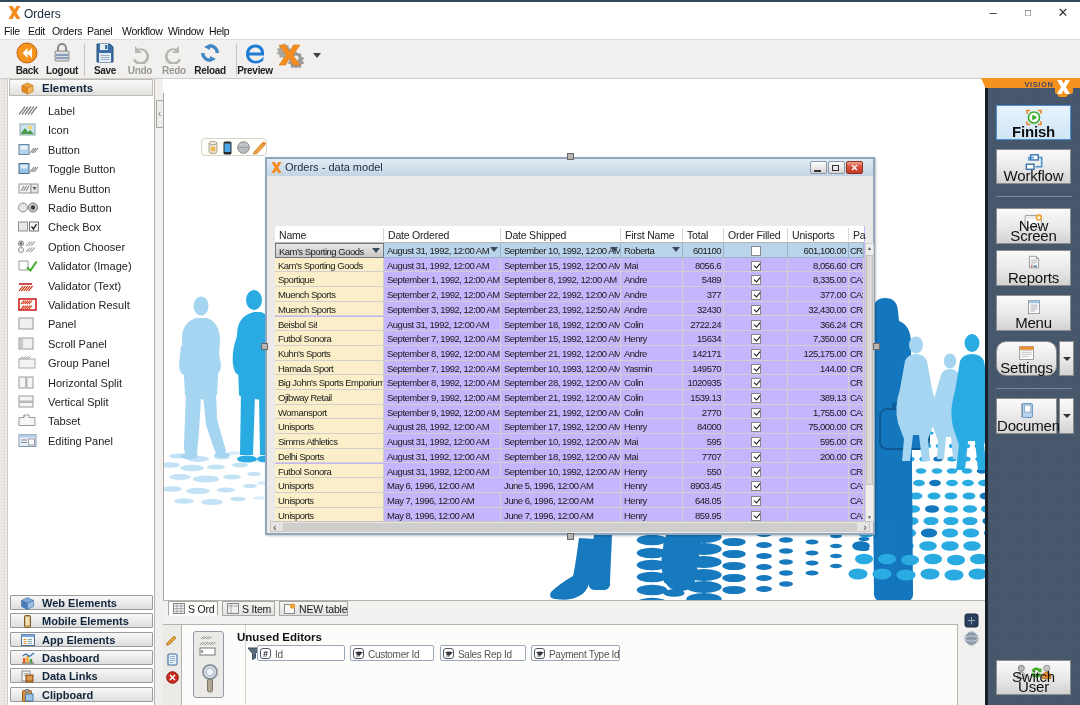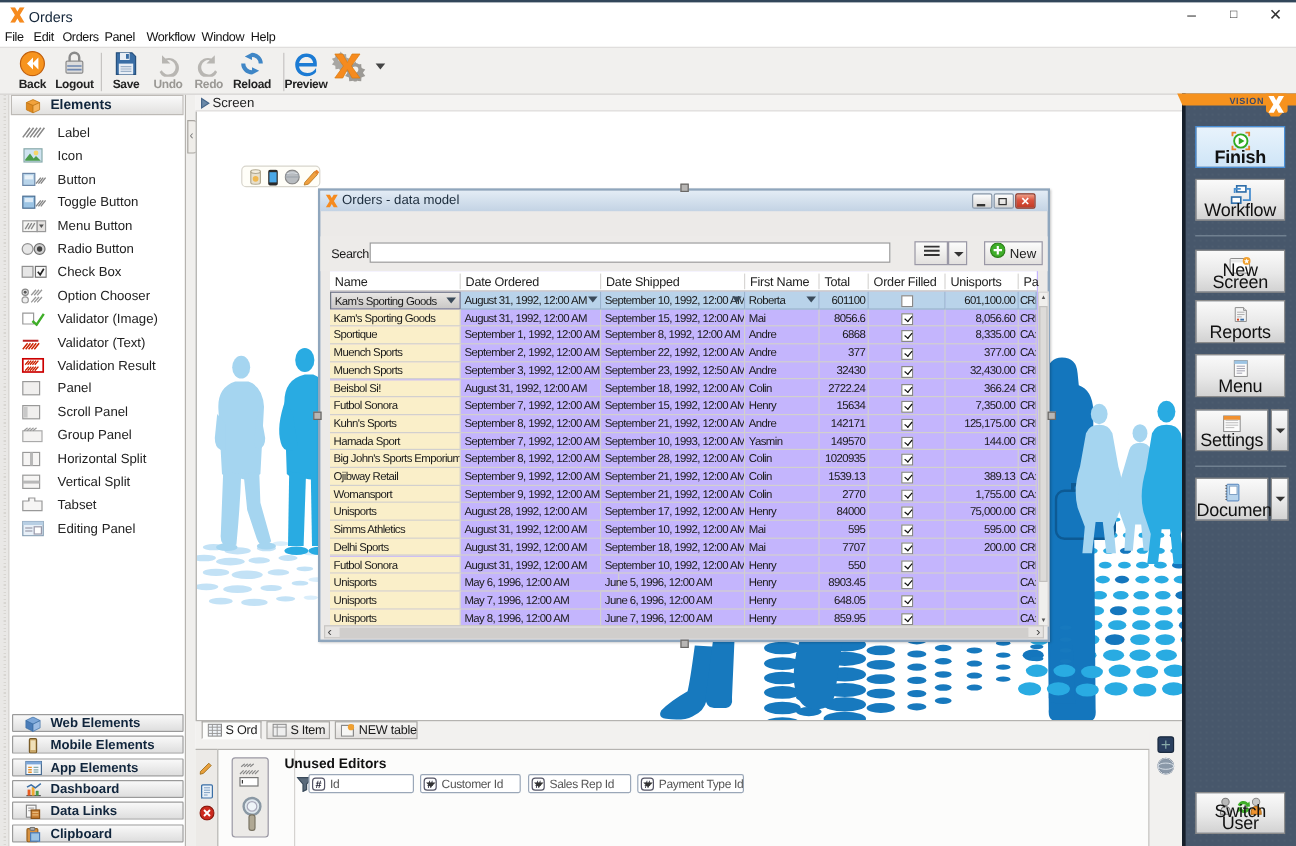--- a/index.html
+++ b/index.html
@@ -412,26 +412,20 @@
               <rect x="1.5" y="1.5" width="9" height="11" rx="1" fill="#d8913f" stroke="#96601e"></rect>
               <rect x="4" y="0.5" width="4" height="2.5" rx="1" fill="#b0b0b0" stroke="#777"></rect>
               <rect x="4.5" y="5" width="7.5" height="7" fill="#9cc4e4" stroke="#4a7cb8"></rect>
             </svg></span>
           <span class="alb">Clipboard</span>
         </div>
     </div>
   </div>
   <div class="abs" id="lsplit"></div>
   <div class="abs" id="lhandle"></div>
-  <div class="abs" id="screentab">
-      <svg class="abs" style="left:4px;top:2px;" width="8" height="10" viewBox="0 0 8 10">
-        <path d="M1 1 L7 5 L1 9 Z" fill="#6a89a8" stroke="#46668a"></path>
-      </svg>
-      <span class="lb">Screen</span>
-    </div>
   <div class="abs" id="canvas">
       <svg class="abs" style="left:0;top:0;" width="822" height="507" viewBox="0 0 822 507">
         <ellipse cx="14" cy="363" rx="9" ry="2.6" fill="#c3e2f6"></ellipse>
         <ellipse cx="34" cy="366" rx="11" ry="3" fill="#c3e2f6"></ellipse>
         <ellipse cx="58" cy="364" rx="8" ry="2.4" fill="#c3e2f6"></ellipse>
         <ellipse cx="6" cy="372" rx="10" ry="2.8" fill="#c3e2f6"></ellipse>
         <ellipse cx="28" cy="375" rx="12" ry="3.2" fill="#c3e2f6"></ellipse>
         <ellipse cx="52" cy="374" rx="9" ry="2.6" fill="#c3e2f6"></ellipse>
         <ellipse cx="76" cy="372" rx="8" ry="2.4" fill="#c3e2f6"></ellipse>
         <ellipse cx="16" cy="384" rx="11" ry="3" fill="#c3e2f6"></ellipse>
@@ -688,21 +682,21 @@
       <div class="lb">Reports</div>
     </div>
     <div class="rbtn" style="top:217px;height:36px;">
       <svg style="margin-top:3px;" width="20" height="22" viewBox="0 0 20 22">
           <rect x="3" y="2" width="14" height="17" fill="#fcfcfc" stroke="#888"></rect>
           <rect x="3" y="2" width="14" height="3.5" fill="#9cc4e4"></rect>
           <path d="M5.5 8 h9 M5.5 10.5 h9 M5.5 13 h9 M5.5 15.5 h6" stroke="#99a"></path>
         </svg>
       <div class="lb">Menu</div>
     </div>
-    <div class="rbtn" style="top:263px;height:35px;width:61px;">
+    <div class="rbtn" style="top:263px;height:35px;width:61px;border-radius:10px;">
       <svg style="margin-top:3px;" width="22" height="21" viewBox="0 0 22 21">
           <rect x="2" y="2" width="17" height="16" fill="#fcfcfc" stroke="#888"></rect>
           <rect x="2" y="2" width="17" height="4" fill="#f09030"></rect>
           <path d="M4 6.5 h13 M4 9 h13 M4 11.5 h13 M4 14 h9" stroke="#bbb"></path>
         </svg>
       <div class="lb">Settings</div>
     </div>
     <div class="rbtn dd2" style="left:71px;top:263px;height:35px;width:15px;">
         <i class="darr" style="left:3px;top:15px;"></i>
       </div>
@@ -827,34 +821,20 @@
       <span class="fbtn" style="left:543px;">
           <i style="left:3px;top:8px;width:7px;height:2px;background:#333;"></i>
         </span>
       <span class="fbtn" style="left:561px;">
           <i style="left:3px;top:3px;width:7px;height:6px;border:1.5px solid #333;"></i>
         </span>
       <span class="fbtn cls" style="left:579px;">
           <b>✕</b>
         </span>
     </div>
-    <div class="abs" id="fsearch">
-      <span class="lb">Search</span>
-      <input style="">
-      <span class="hbtn" style="left:495px;width:28px;"><svg width="15" height="10" viewBox="0 0 15 10">
-            <path d="M1 1.5 h13 M1 5 h13 M1 8.5 h13" stroke="#333" stroke-width="1.6"></path>
-          </svg></span>
-      <span class="hbtn" style="left:523px;width:16px;">
-          <i class="darr"></i>
-        </span>
-      <span class="hbtn" style="left:553px;width:49px;"><svg style="margin-right:3px;" width="13" height="13" viewBox="0 0 13 13">
-            <circle cx="6.5" cy="6.5" r="6" fill="#3fae29" stroke="#2a7d18"></circle>
-            <path d="M6.5 3 v7 M3 6.5 h7" stroke="#fff" stroke-width="1.8"></path>
-          </svg><b>New</b></span>
-    </div>
     <div class="abs" id="ftable">
       <div id="fhead">
           <span class="abs" style="left:108px;top:2px;width:1px;height:13px;background:#d8d6d4;"></span>
           <span class="abs" style="left:225px;top:2px;width:1px;height:13px;background:#d8d6d4;"></span>
           <span class="abs" style="left:345px;top:2px;width:1px;height:13px;background:#d8d6d4;"></span>
           <span class="abs" style="left:407px;top:2px;width:1px;height:13px;background:#d8d6d4;"></span>
           <span class="abs" style="left:448px;top:2px;width:1px;height:13px;background:#d8d6d4;"></span>
           <span class="abs" style="left:512px;top:2px;width:1px;height:13px;background:#d8d6d4;"></span>
           <span class="abs" style="left:573px;top:2px;width:1px;height:13px;background:#d8d6d4;"></span>
         <div style="left:4px;">Name</div>
@@ -885,21 +865,21 @@
             <div class="c r" style="left:408px;width:41px;">8056.6</div>
             <div class="c ctr" style="left:449px;width:64px;"><span class="cb ckd"></span></div>
             <div class="c r" style="left:513px;width:61px;">8,056.60</div>
             <div class="c" style="left:574px;width:15px;padding-left:1px;padding-right:0;letter-spacing:-0.8px;">CRI</div>
           </div>
         <div class="trow" style="top:29.4px;">
             <div class="c nm" style="left:0px;width:109px;">Sportique</div>
             <div class="c" style="left:109px;width:117px;">September 1, 1992, 12:00 AM</div>
             <div class="c" style="left:226px;width:120px;">September 8, 1992, 12:00 AM</div>
             <div class="c" style="left:346px;width:62px;">Andre</div>
-            <div class="c r" style="left:408px;width:41px;">6868</div>
+            <div class="c r" style="left:408px;width:41px;">5489</div>
             <div class="c ctr" style="left:449px;width:64px;"><span class="cb ckd"></span></div>
             <div class="c r" style="left:513px;width:61px;">8,335.00</div>
             <div class="c" style="left:574px;width:15px;padding-left:1px;padding-right:0;letter-spacing:-0.8px;">CA:</div>
           </div>
         <div class="trow" style="top:44.1px;">
             <div class="c nm" style="left:0px;width:109px;">Muench Sports</div>
             <div class="c" style="left:109px;width:117px;">September 2, 1992, 12:00 AM</div>
             <div class="c" style="left:226px;width:120px;">September 22, 1992, 12:00 AM</div>
             <div class="c" style="left:346px;width:62px;">Andre</div>
             <div class="c r" style="left:408px;width:41px;">377</div>

